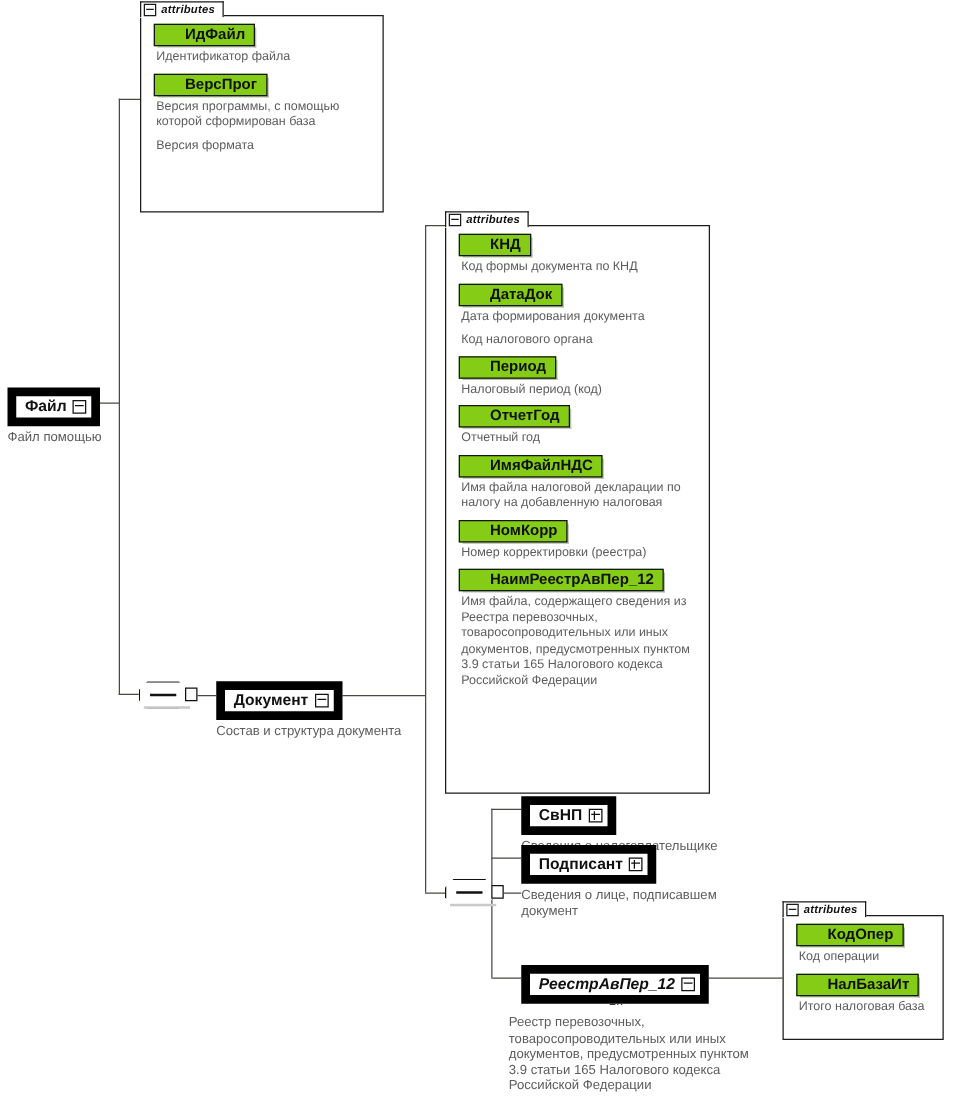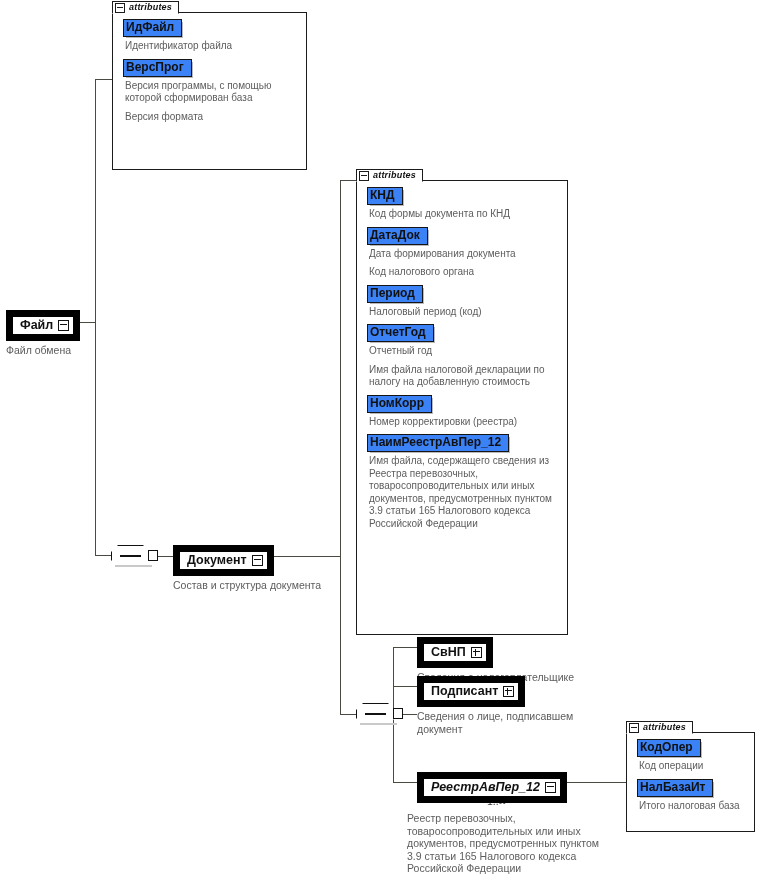--- a/index.html
+++ b/index.html
@@ -29,22 +29,22 @@
     display:inline-block;width:8px;height:8px;border:1px solid #1b1b1b;
     position:relative;background:#fff;flex:0 0 auto;
   }
   .attrtab .minus::before{
     content:"";position:absolute;left:1px;right:1px;top:3px;height:1px;background:#1b1b1b;
   }
   .attrbody{padding:6px 8px 5px 10px;}
 
   
   .chip{
-    display:inline-block;border:1px solid #151515;background:#3b82f6;
-    padding:1px 7px 2px 2px;font-weight:bold;font-size:12px;line-height:13px;
+    display:inline-block;border:1px solid #151515;background:#84cc16;
+    padding:1px 7px 2px 24px;font-weight:bold;font-size:12px;line-height:13px;
     position:relative;margin:0 0 1px 0;white-space:nowrap;
   }
   .chip::after{ 
     content:"";position:absolute;left:2px;top:2px;right:-2px;bottom:-2px;
     border-right:2px solid #b9b9b9;border-bottom:2px solid #b9b9b9;z-index:-1;
   }
   .chipwrap{position:relative;z-index:1;line-height:0;margin-bottom:2px;}
   .desc{
     font-size:10px;line-height:12.5px;color:#5d5d5d;
     margin:1px 0 6px 2px;max-width:215px;
@@ -144,21 +144,21 @@
     </div>
   </div>
 
   <div class="node" style="left:6px;top:310px;">
     <div class="nodeboxwrap">
       <div class="nodebox">
         <span class="nodelabel">Файл</span>
         <span class="toggle"></span>
       </div>
     </div>
-    <div class="nodedesc">Файл обмена</div>
+    <div class="nodedesc">Файл помощью</div>
   </div>
 
   <div class="seq" style="left:111px;top:545px;">
     <div class="oct"></div>
     <div class="dotline"></div>
     <div class="tail"></div>
     <div class="shadow"></div>
   </div>
 
   <div class="node" style="left:173px;top:545px;">
@@ -192,21 +192,24 @@
       <div class="chipwrap">
         <span class="chip">Период</span>
       </div>
       <div class="desc">Налоговый период (код)</div>
 
       <div class="chipwrap">
         <span class="chip">ОтчетГод</span>
       </div>
       <div class="desc">Отчетный год</div>
 
-      <div class="desc">Имя файла налоговой декларации по налогу на добавленную стоимость</div>
+      <div class="chipwrap">
+        <span class="chip">ИмяФайлНДС</span>
+      </div>
+      <div class="desc">Имя файла налоговой декларации по налогу на добавленную налоговая</div>
 
       <div class="chipwrap">
         <span class="chip">НомКорр</span>
       </div>
       <div class="desc">Номер корректировки (реестра)</div>
 
       <div class="chipwrap">
         <span class="chip">НаимРеестрАвПер_12</span>
       </div>
       <div class="desc last">Имя файла, содержащего сведения из Реестра перевозочных, товаросопроводительных или иных документов, предусмотренных пунктом 3.9 статьи 165 Налогового кодекса Российской Федерации</div>

